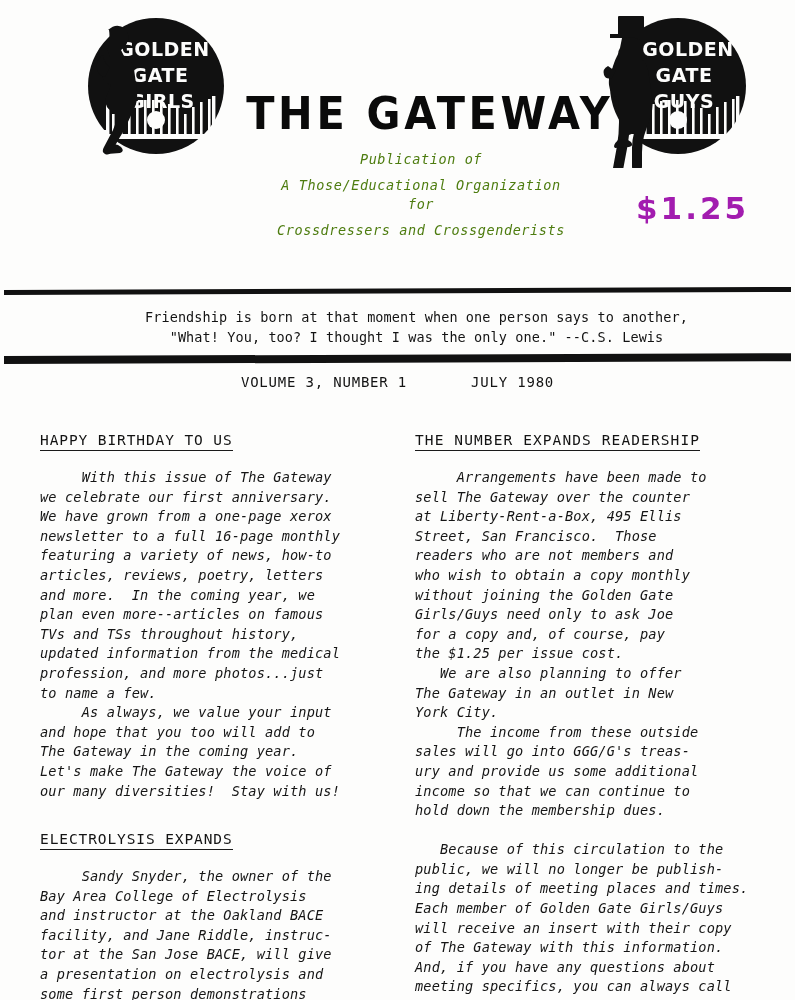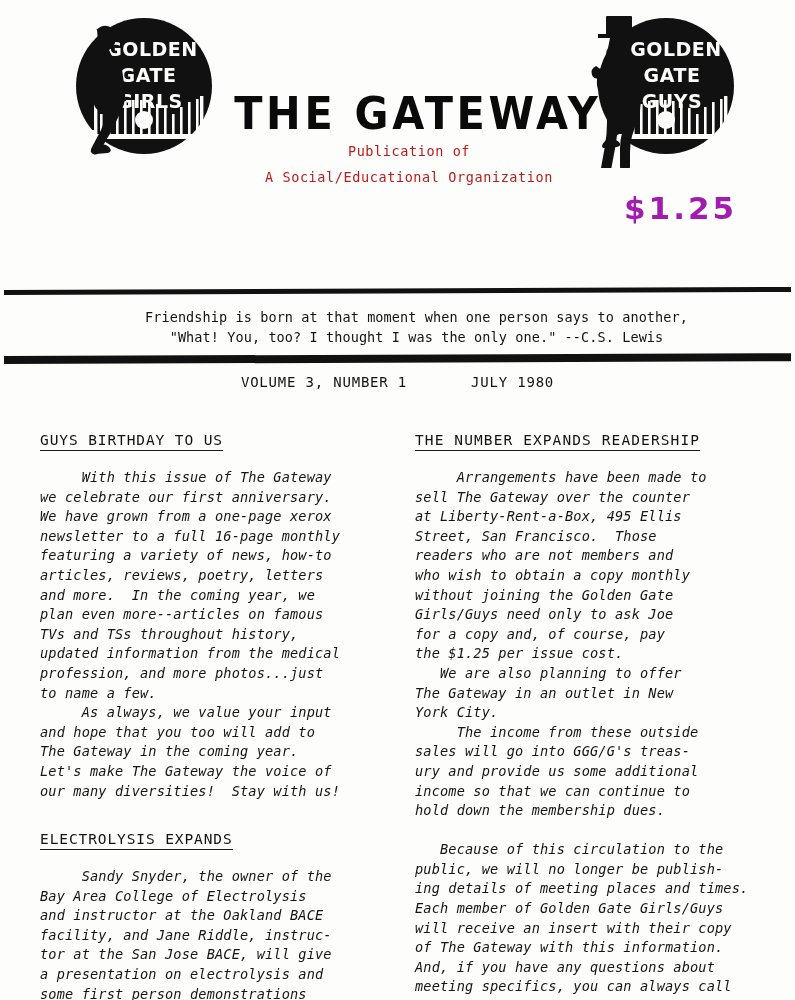--- a/index.html
+++ b/index.html
@@ -15,21 +15,21 @@
     margin: 0 auto;
     background: #fdfdfc;
     overflow: hidden;
     font-family: "DejaVu Sans Mono", "Liberation Mono", monospace;
     color: #111111;
   }
 
   
   .masthead {
     position: absolute;
-    left: 4px; top: 0;
+    left: 16px; top: 0;
     width: 677px;
     height: 286px;
   }
   .logo {
     position: absolute;
     width: 160px;
     height: 160px;
   }
   .logo-left  { left: 52px;  top: 8px; }
   .logo-right { left: 580px; top: 8px; }
@@ -46,25 +46,26 @@
     font-weight: bold;
     font-size: 45px;
     letter-spacing: 4px;
     line-height: 52px;
     color: #0a0a0a;
     transform: scaleX(0.92);
     transform-origin: center;
     white-space: nowrap;
   }
   .subtitle {
-    margin-top: 2px;
+    margin-top: 10px;
     font-size: 13.5px;
     line-height: 19px;
     letter-spacing: 0.6px;
-    color: #b91c1c;
+    color: #4d7c0f;
+    font-style: italic;
   }
   .subtitle .gap { display: block; height: 7px; }
 
   .price {
     position: absolute;
     left: 620px;
     top: 190px;
     font-family: "DejaVu Sans", "Liberation Sans", sans-serif;
     font-weight: bold;
     font-size: 31px;
@@ -197,22 +198,24 @@
           <path d="M41 138 q7 -4 12 1 q4 4 -1 6 l-13 1 q-4 -1 2 -8 z"></path>
         </g>
       </svg>
     </div>
 
     <div class="title-block">
       <div class="paper-title">THE GATEWAY</div>
       <div class="subtitle">
         <div>Publication of</div>
         <span class="gap"></span>
-        <div>A Social/Educational Organization</div>
+        <div>A Those/Educational Organization</div>
+        <div>for</div>
         <span class="gap"></span>
+        <div>Crossdressers and Crossgenderists</div>
       </div>
     </div>
 
     <div class="price">$1.25</div>
 
     <div class="logo logo-right">
       <svg viewBox="0 0 160 160" width="160" height="160" aria-hidden="true">
         <circle cx="82" cy="78" r="68" fill="#111111"></circle>
         <g fill="#fdfdfc">
           <rect x="28" y="126" width="118" height="5"></rect>
@@ -260,21 +263,21 @@
   <div class="rule rule-bottom"></div>
 
   <div class="issue-line">
     <span class="vol">VOLUME 3, NUMBER 1</span><span class="date">JULY 1980</span>
   </div>
 
   <div class="columns">
 
     <div class="col col-left">
       <div class="article">
-        <div class="art-head">GUYS  BIRTHDAY  TO  US</div>
+        <div class="art-head">HAPPY  BIRTHDAY  TO  US</div>
         <div class="body-text">     With this issue of The Gateway
 we celebrate our first anniversary.
 We have grown from a one-page xerox
 newsletter to a full 16-page monthly
 featuring a variety of news, how-to
 articles, reviews, poetry, letters
 and more.  In the coming year, we
 plan even more--articles on famous
 TVs and TSs throughout history,
 updated information from the medical

